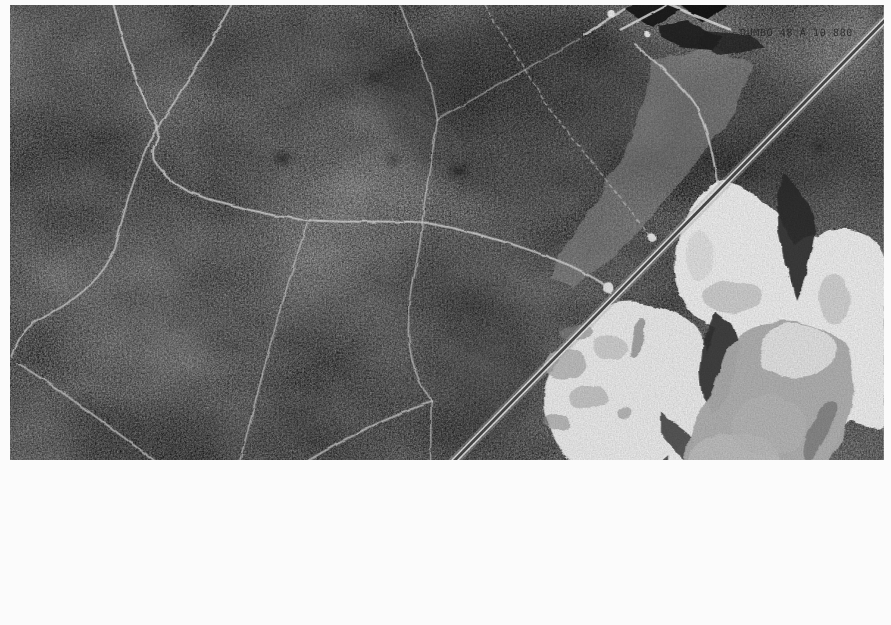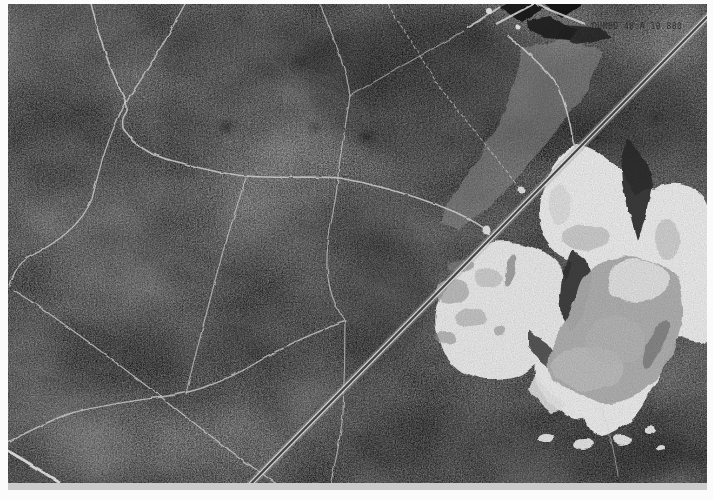--- a/index.html
+++ b/index.html
@@ -1,16 +1,16 @@
 <!DOCTYPE html>
 <html><head>
 <meta charset="utf-8">
 <style>
   html,body{margin:0;padding:0;background:#fbfbfb;}
-  .page{position:relative;width:713px;height:500px;background:#c2410c;overflow:hidden;
+  .page{position:relative;width:713px;height:368px;background:#c2410c;overflow:hidden;
         font-family:"DejaVu Sans Mono","Liberation Mono",monospace;}
   .page svg{position:absolute;left:0;top:0;display:block;}
   #stampText{font-family:"DejaVu Sans Mono","Liberation Mono",monospace;font-size:8px;
              fill:#1c1c1c;fill-opacity:.78;letter-spacing:.5px;}
 </style>
 </head>
 <body>
 
 <div class="page">
 <svg width="713" height="500" viewBox="0 0 713 500">

